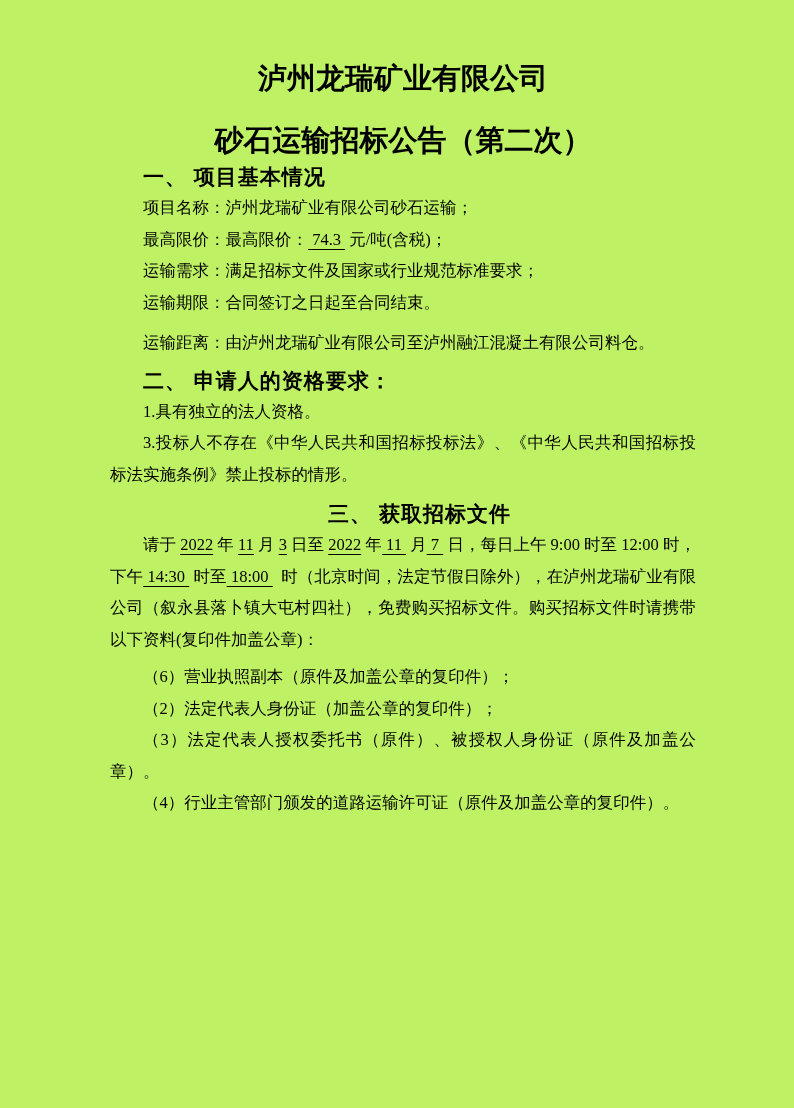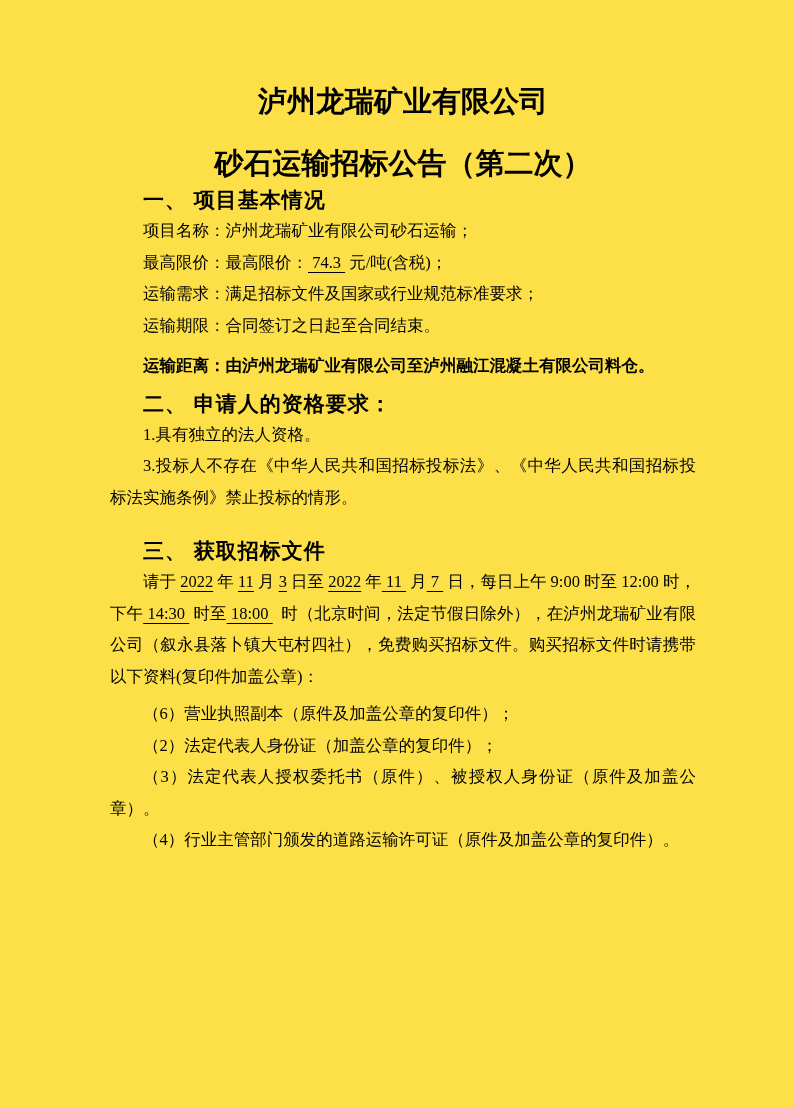--- a/index.html
+++ b/index.html
@@ -1,21 +1,21 @@
 <!DOCTYPE html>
 <html><head>
 <meta charset="utf-8">
 <style>
   html,body{margin:0;padding:0;background:#ffffff;}
   .page{
     position:relative;
     width:794px;height:1108px;
-    background:#fde047;
+    background:#bef264;
     box-sizing:border-box;
-    padding:71px 98px 0 110px;
+    padding:48px 98px 0 110px;
     color:#000;
     font-family:"Liberation Serif","DejaVu Serif",serif;
     overflow:hidden;
   }
   .doc-title{
     font-family:"Liberation Serif","DejaVu Serif",serif;
     font-weight:bold;
     font-size:29px;
     line-height:36px;
     text-align:center;
@@ -37,23 +37,23 @@
     font-weight:bold;
     font-size:21px;
     line-height:30px;
     letter-spacing:1px;
     margin:0;
     padding-left:33px;
     white-space:pre-wrap;
   }
   .sec-heading.h1{margin-top:4px;}
   .sec-heading.h2{margin-top:7px;}
-  .sec-heading.h3{margin-top:23px;}
+  .sec-heading.h3{margin-top:9px;text-align:center;}
   .row{margin:0;}
-  .row-distance{margin-top:9px;font-weight:bold;}
+  .row-distance{margin-top:9px;}
   .first-item{margin-top:6px;}
   .u{
     text-decoration:underline;
     text-underline-offset:4px;
   }
 </style>
 </head>
 <body>
 
 <div class="page">

